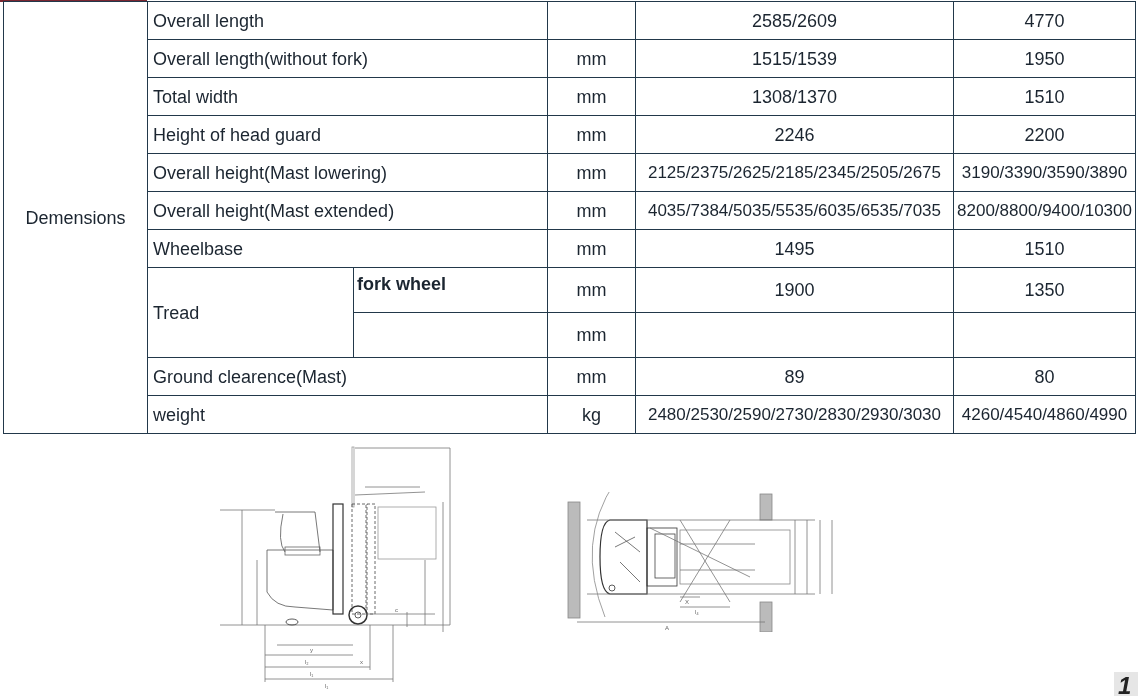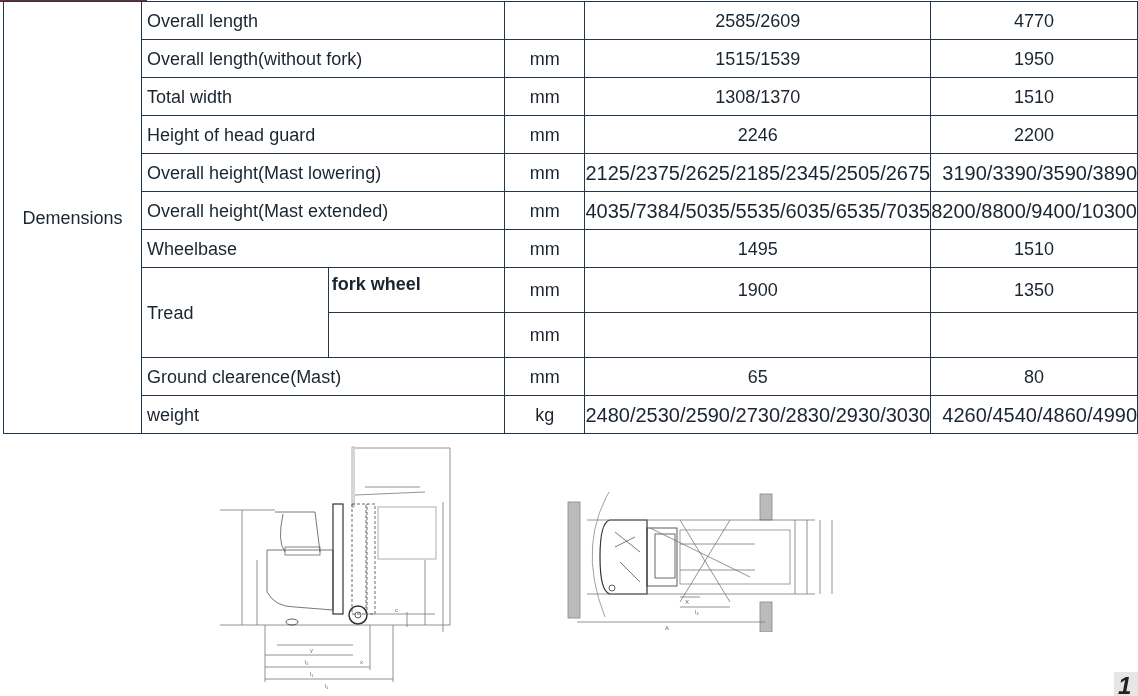--- a/index.html
+++ b/index.html
@@ -6,21 +6,21 @@
   body { width:1138px; height:696px; background:#ffffff; position:relative; overflow:hidden;
          font-family:"Liberation Sans", sans-serif; color:#1b2530; }
   .topbar { position:absolute; left:0; top:0; width:147px; height:2px; background:#7a2630; }
   table.spec { position:absolute; left:3px; top:1px; border-collapse:collapse; table-layout:fixed; }
   table.spec td { border:1.5px solid #22384a; height:37px; padding:0; font-size:18px; line-height:1; }
   td.cat { text-align:center; }
   td.lbl { text-align:left; padding-left:5px !important;margin-left:30px; }
   td.sublbl { text-align:left; padding-left:3px !important; vertical-align:top; padding-top:7px !important;font-weight:bold; }
   td.unit { text-align:center; }
   td.val { text-align:center; }
-  td.val.small { font-size:20px;text-align:right; }
+  td.val.small { font-size:17px; }
   .drawings { position:absolute; left:0; top:440px; width:1138px; height:256px; }
   .pagenum { position:absolute; right:-6px; bottom:-8px; width:30px; height:32px; background:#e6e6e6;
              font-style:italic; font-weight:bold; font-size:24px; color:#222; padding-left:4px; box-sizing:border-box; }
 </style>
 </head>
 <body>
 
 <div class="topbar"></div>
 
 <table class="spec">
@@ -85,21 +85,21 @@
   </tr>
   <tr>
     <td class="sublbl"></td>
     <td class="unit">mm</td>
     <td class="val"></td>
     <td class="val"></td>
   </tr>
   <tr>
     <td class="lbl" colspan="2">Ground clearence(Mast)</td>
     <td class="unit">mm</td>
-    <td class="val">65</td>
+    <td class="val">89</td>
     <td class="val">80</td>
   </tr>
   <tr>
     <td class="lbl" colspan="2">weight</td>
     <td class="unit">kg</td>
     <td class="val small">2480/2530/2590/2730/2830/2930/3030</td>
     <td class="val small">4260/4540/4860/4990</td>
   </tr>
 </tbody>
   </table>

